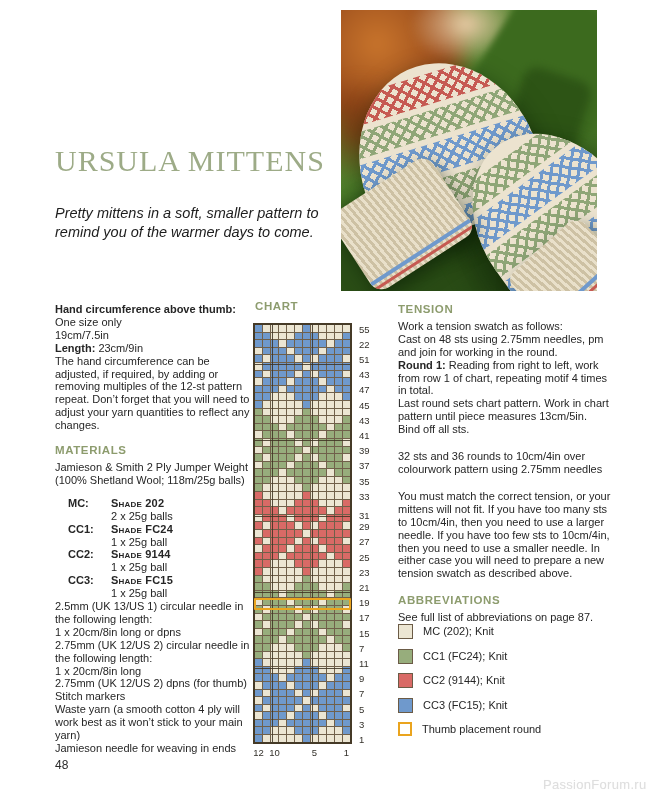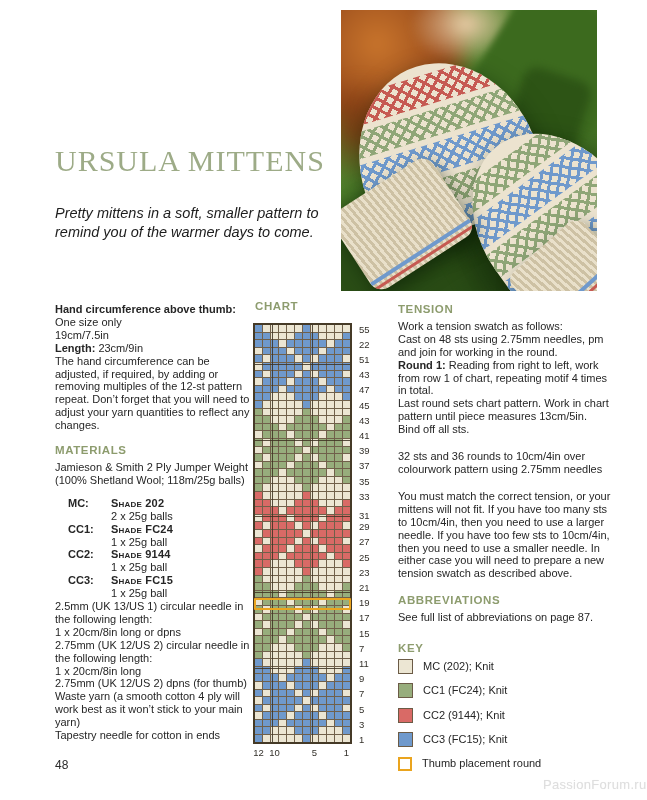--- a/index.html
+++ b/index.html
@@ -142,22 +142,23 @@
           <span class="yarn-shade">Shade FC15</span>
         </div>
       <div class="yarn-amt">1 x 25g ball</div>
     </div>
 
     <div class="para">2.5mm (UK 13/US 1) circular needle in the following length:</div>
     <div class="para">1 x 20cm/8in long or dpns</div>
     <div class="para">2.75mm (UK 12/US 2) circular needle in the following length:</div>
     <div class="para">1 x 20cm/8in long</div>
     <div class="para">2.75mm (UK 12/US 2) dpns (for thumb)</div>
+    <div class="para">Stitch markers</div>
     <div class="para">Waste yarn (a smooth cotton 4 ply will work best as it won’t stick to your main yarn)</div>
-    <div class="para">Tapestry needle for cotton in ends</div>
+    <div class="para">Jamieson needle for weaving in ends</div>
   </div>
 
   <div class="chart-block">
     <div class="sec-h chart-h">CHART</div>
     <div class="grid-wrap">
       <div class="cgrid">
           <div class="cell" style="background: rgb(111, 153, 204);"></div>
           <div class="cell" style="background: rgb(236, 230, 211);"></div>
           <div class="cell" style="background: rgb(236, 230, 211);"></div>
           <div class="cell" style="background: rgb(236, 230, 211);"></div>
@@ -871,21 +872,20 @@
     <div class="para">Cast on 48 sts using 2.75mm needles, pm and join for working in the round.</div>
     <div class="para"><span class="b">Round 1:</span><span> Reading from right to left, work from row 1 of chart, repeating motif 4 times in total.</span></div>
     <div class="para">Last round sets chart pattern. Work in chart pattern until piece measures 13cm/5in.</div>
     <div class="para">Bind off all sts.</div>
     <div class="para gap-m">32 sts and 36 rounds to 10cm/4in over colourwork pattern using 2.75mm needles</div>
     <div class="para gap-m">You must match the correct tension, or your mittens will not fit. If you have too many sts to 10cm/4in, then you need to use a larger needle. If you have too few sts to 10cm/4in, then you need to use a smaller needle. In either case you will need to prepare a new tension swatch as described above.</div>
 
     <div class="sec-h gap-m">ABBREVIATIONS</div>
     <div class="para">See full list of abbreviations on page 87.</div>
 
-    <div class="sec-h" style="margin-top:18px;">KEY</div>
     <div>
       <div class="key-item">
           <span class="key-swatch" style="background: rgb(236, 230, 211);"></span>
           <span>MC (202); Knit</span>
         </div>
       <div class="key-item">
           <span class="key-swatch" style="background: rgb(151, 173, 124);"></span>
           <span>CC1 (FC24); Knit</span>
         </div>
       <div class="key-item">

